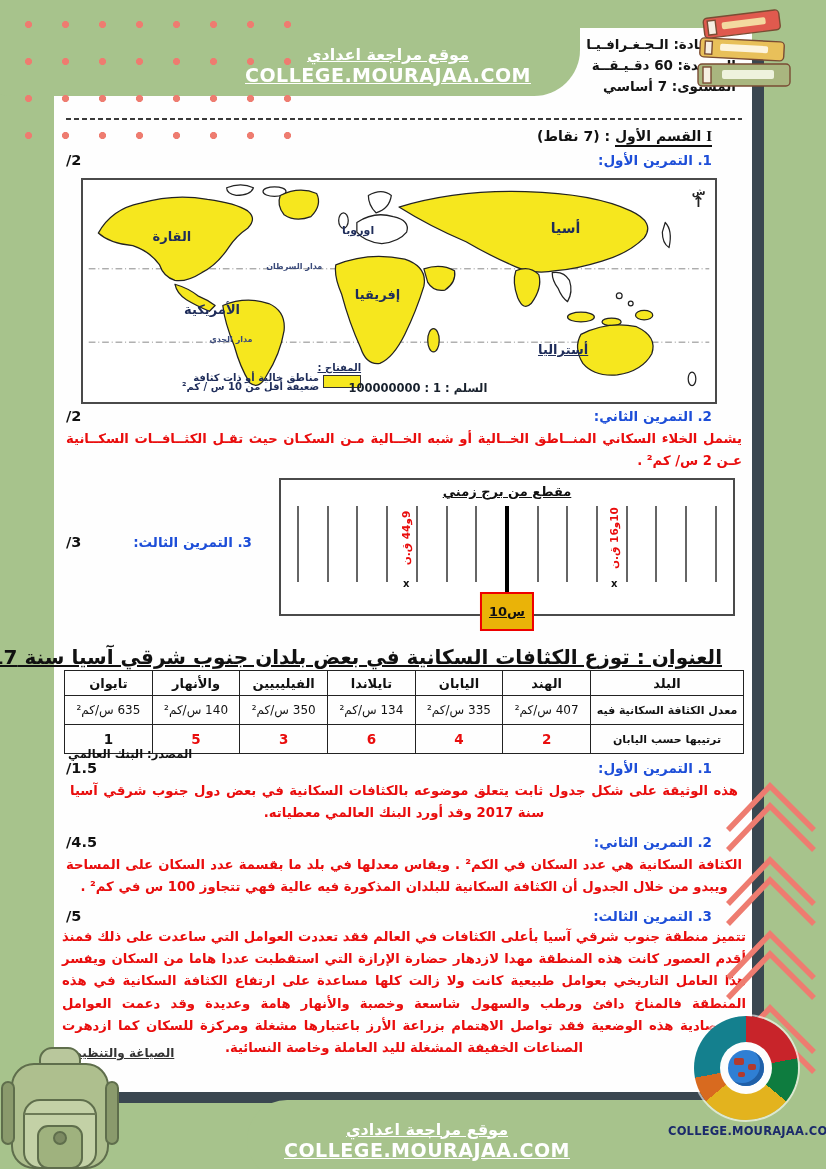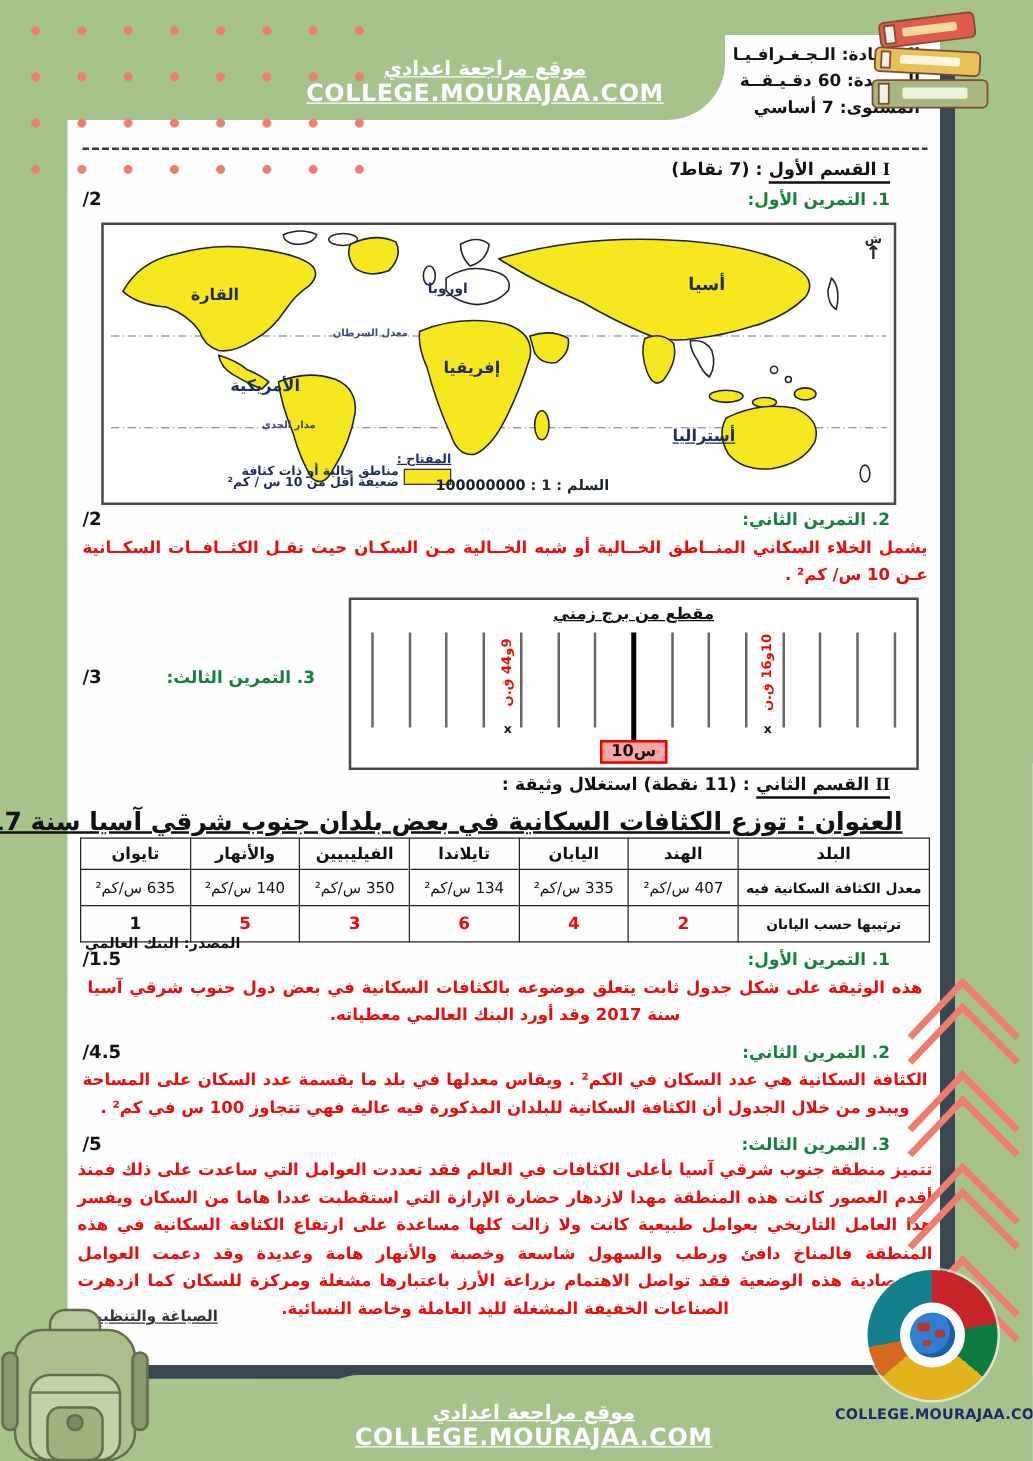--- a/index.html
+++ b/index.html
@@ -62,21 +62,21 @@
     text-decoration:underline;white-space:nowrap;
   }
   .dashes{position:absolute;top:90px;left:12px;right:10px;height:2px;
     background:repeating-linear-gradient(90deg,#3a3a3a 0 5px,rgba(0,0,0,0) 5px 8px);}
 
   
   .part-heading{position:absolute;right:40px;font-size:14px;font-weight:bold;color:#111;}
   .part-heading .u{border-bottom:2px solid #111;padding-bottom:1px;}
   .part-heading .roman{font-family:"Liberation Serif","DejaVu Serif",serif;font-size:15px;}
   .ex-row{position:absolute;left:12px;right:40px;display:flex;justify-content:space-between;align-items:center;}
-  .ex-label{font-weight:bold;font-size:13.5px;color:#15803d;text-align:center;}
+  .ex-label{font-weight:bold;font-size:13.5px;color:#1d4ed8;text-align:center;}
   .score{direction:ltr;unicode-bidi:isolate;font-weight:bold;font-size:14.5px;color:#111;}
   .answer{position:absolute;color:#e90d0d;font-weight:bold;font-size:13.2px;line-height:1.68;
     text-align:justify;text-align-last:center;}
 
   
   .map-box{position:absolute;top:150px;right:35px;left:27px;height:222px;border:2px solid #4a4a4a;background:#fff;}
   .map-box svg{position:absolute;left:0;top:0;width:100%;height:100%;}
   .map-label{position:absolute;color:#1f2d5a;font-weight:bold;white-space:nowrap;z-index:2;}
   .ml-na{left:11%;top:22%;font-size:13px;}
   .ml-sa{left:16%;top:55%;font-size:13px;}
@@ -96,21 +96,21 @@
   .map-scale{position:absolute;left:42%;bottom:3%;font-size:11.5px;font-weight:bold;color:#17202c;z-index:2;direction:rtl;}
 
   
   .pyr-box{position:absolute;top:450px;right:17px;width:452px;height:134px;border:2px solid #4a4a4a;background:#fff;direction:ltr;}
   .pyr-title{text-align:center;font-weight:bold;font-size:13px;color:#111;text-decoration:underline;margin-top:4px;}
   .pyr-ticks{position:absolute;left:16px;right:16px;top:26px;height:86px;display:flex;justify-content:space-between;align-items:flex-start;}
   .tick{width:2px;height:76px;background:#666;}
   .tick.center{width:4px;height:92px;background:#000;}
   .pyr-center-label{
     position:absolute;left:50%;top:112px;transform:translateX(-50%);
-    border:2.5px solid #e00;background:#fca5a5;padding:0 7px;font-size:13px;font-weight:bold;color:#111;direction:rtl;
+    border:2.5px solid #e00;background:#eab308;padding:10px 7px;font-size:13px;font-weight:bold;color:#111;direction:rtl;text-decoration:underline;
   }
   .pyr-annot{position:absolute;top:20px;width:20px;height:100px;}
   .pyr-annot .rot{
     position:absolute;left:50%;top:38px;transform:translate(-50%,-50%) rotate(-90deg);
     color:#e90d0d;font-weight:bold;font-size:10.5px;white-space:nowrap;direction:rtl;
   }
   .pyr-annot .xm{position:absolute;left:50%;top:78px;transform:translateX(-50%);font-size:10px;font-weight:bold;color:#111;}
   .pyr-annot.a-left{left:25.5%;}
   .pyr-annot.a-right{left:71.5%;}
 
@@ -192,21 +192,21 @@
           <path d="M520,160 Q548,146 578,152 Q600,162 594,180 Q584,198 558,202 Q534,204 522,190 Q512,174 520,160 Z" fill="#f6e71e"></path>
           <ellipse cx="636" cy="206" rx="4" ry="7" fill="#fff"></ellipse>
         </g>
       </svg>
       <div class="map-label ml-na">القارة</div>
       <div class="map-label ml-sa">الأمريكية</div>
       <div class="map-label ml-eu">اوروبا</div>
       <div class="map-label ml-as">أسيا</div>
       <div class="map-label ml-af">إفريقيا</div>
       <div class="map-label ml-au">أستراليا</div>
-      <div class="map-label ml-tc">معدل السرطان</div>
+      <div class="map-label ml-tc">مدار السرطان</div>
       <div class="map-label ml-tj">مدار الجدي</div>
       <div class="north">
         <div>ش</div>
         <div class="arrow">↑</div>
       </div>
       <div class="map-legend">
         <div class="lg-title">المفتاح :</div>
         <div class="lg-row">
           <span class="lg-swatch"></span>
           <span class="lg-text">
@@ -215,21 +215,21 @@
           </span>
         </div>
       </div>
       <div class="map-scale">السلم : 1 : 100000000</div>
     </div>
 
     <div class="ex-row" style="top:380px;">
       <span class="ex-label">2. التمرين الثاني:</span>
       <span class="score">/2</span>
     </div>
-    <div class="answer" style="top:400px;right:10px;left:12px;text-align-last:right;">يشمل الخلاء السكاني المنــاطق الخــالية أو شبه الخــالية مـن السكـان حيث تقـل الكثــافــات السكــانية عـن 10 س/ كم² .</div>
+    <div class="answer" style="top:400px;right:10px;left:12px;text-align-last:right;">يشمل الخلاء السكاني المنــاطق الخــالية أو شبه الخــالية مـن السكـان حيث تقـل الكثــافــات السكــانية عـن 2 س/ كم² .</div>
 
     <div class="pyr-box">
       <div class="pyr-title">مقطع من برج زمني</div>
       <div class="pyr-ticks">
         <span class="tick"></span>
           <span class="tick"></span>
           <span class="tick"></span>
           <span class="tick"></span>
         <span class="tick"></span>
           <span class="tick"></span>
@@ -251,24 +251,20 @@
         <span class="rot">10و16 ق.ن</span>
         <span class="xm">x</span>
       </div>
       <div class="pyr-center-label">س10</div>
     </div>
     <div class="ex-row" style="top:506px;left:12px;right:500px;">
       <span class="ex-label">3. التمرين الثالث:</span>
       <span class="score">/3</span>
     </div>
 
-    <div class="part-heading" style="top:592px;">
-      <span class="u"><span class="roman">II</span>
-      <span>القسم الثاني</span></span><span> : (11 نقطة) استغلال وثيقة :</span>
-    </div>
     <div class="doc-title2">العنوان : توزع الكثافات السكانية في بعض بلدان جنوب شرقي آسيا سنة 2017</div>
 
     <table class="density">
       <thead>
           <tr>
             <th>البلد</th>
             <th>الهند</th>
             <th>اليابان</th>
             <th>تايلاندا</th>
             <th>الفيليبيين</th>

